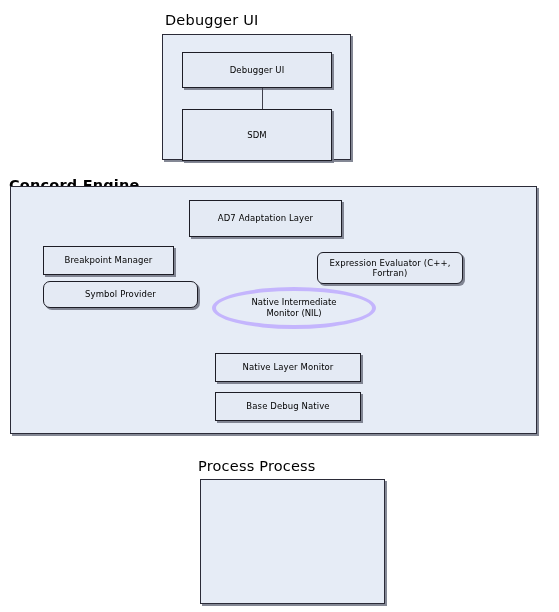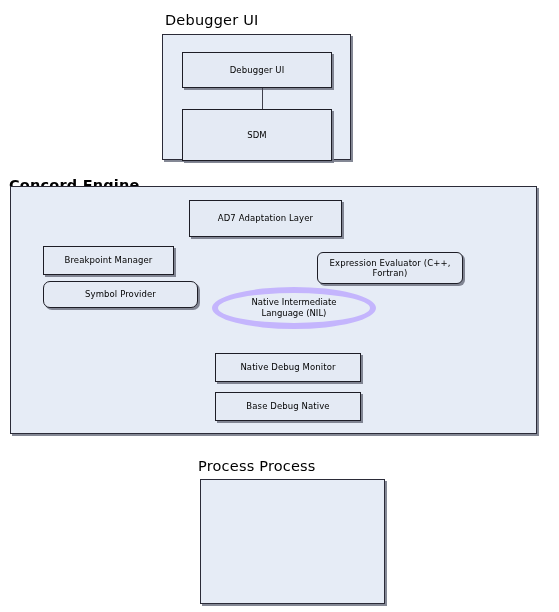--- a/index.html
+++ b/index.html
@@ -57,21 +57,21 @@
 
   
   .connector {
     position: absolute;
     background: #40404c;
   }
 
   
   .ellipse-box {
     position: absolute;
-    border: 6px solid #c4b5fd;
+    border: 4px solid #c4b5fd;
     border-radius: 50%;
     background: transparent;
     display: flex;
     align-items: center;
     justify-content: center;
     text-align: center;
     box-sizing: border-box;
   }
   .ellipse-label {
     font-size: 8.5px;
@@ -114,25 +114,25 @@
   <span class="comp-label">Symbol Provider</span>
 </div>
 
 <div class="node comp-box" style="left:317px; top:252px; width:146px; height:32px; flex-direction:column;border-radius:6px;">
   <span class="comp-label">Expression Evaluator (C++,</span>
   <span class="comp-label">Fortran)</span>
 </div>
 
 <div class="ellipse-box" style="left:212px; top:287px; width:164px; height:42px; flex-direction:column;">
   <span class="ellipse-label">Native Intermediate</span>
-  <span class="ellipse-label">Language (NIL)</span>
+  <span class="ellipse-label">Monitor (NIL)</span>
 </div>
 
 <div class="node comp-box" style="left:215px; top:353px; width:146px; height:29px;">
-  <span class="comp-label">Native Debug Monitor</span>
+  <span class="comp-label">Native Layer Monitor</span>
 </div>
 
 <div class="node comp-box" style="left:215px; top:392px; width:146px; height:29px;">
   <span class="comp-label">Base Debug Native</span>
 </div>
 
 <div class="caption" style="left:198px; top:458px;">Process Process</div>
 
 <div class="node container-box" style="left:200px; top:479px; width:185px; height:125px;">
 </div>

